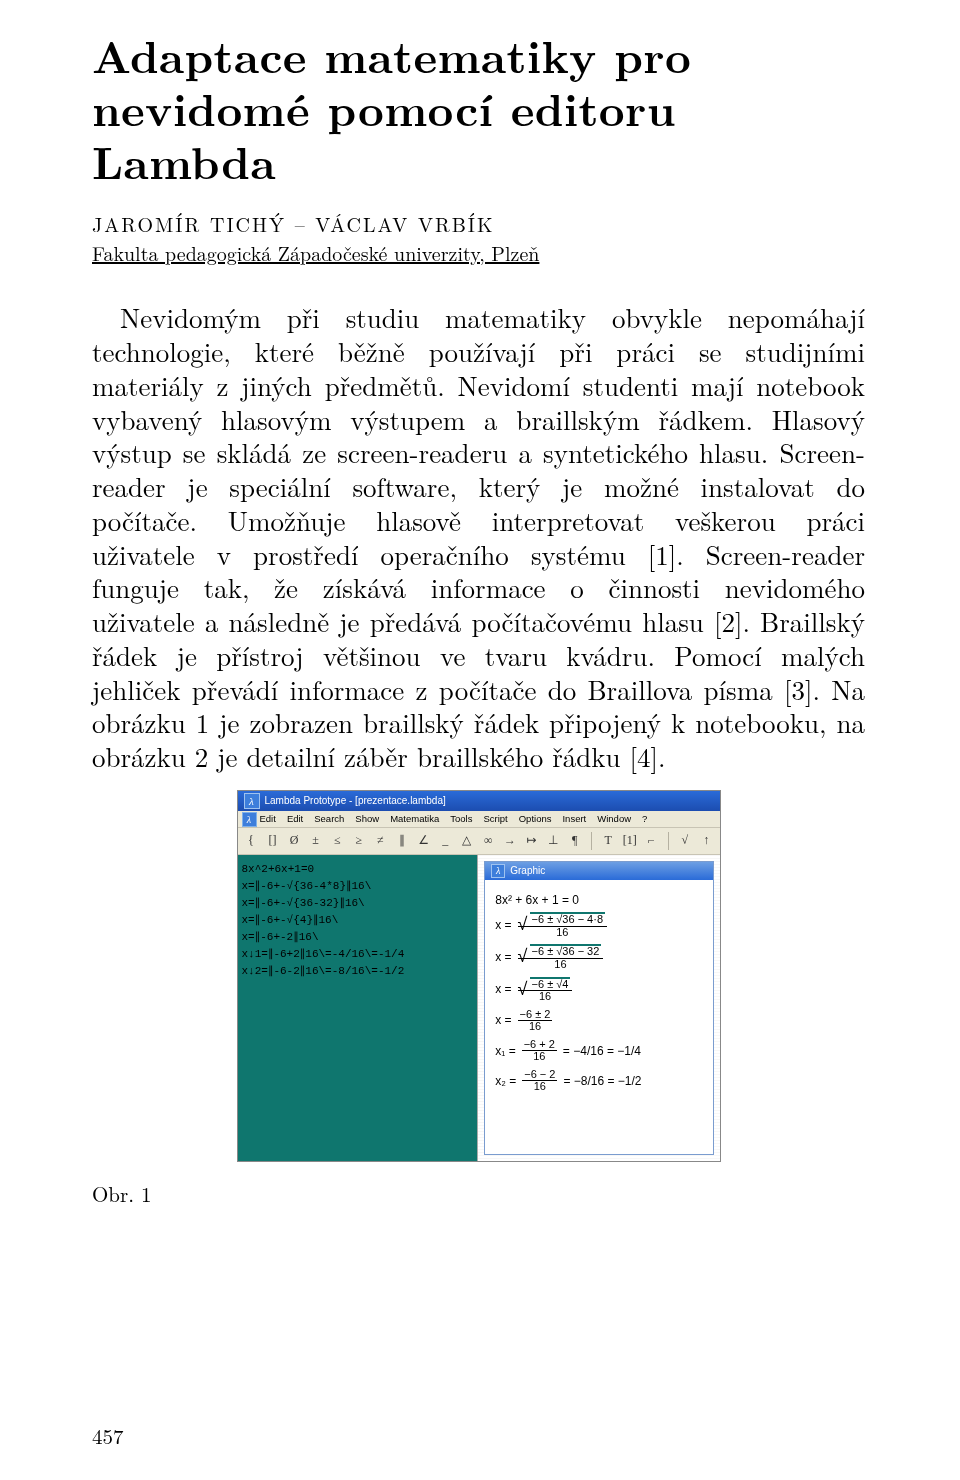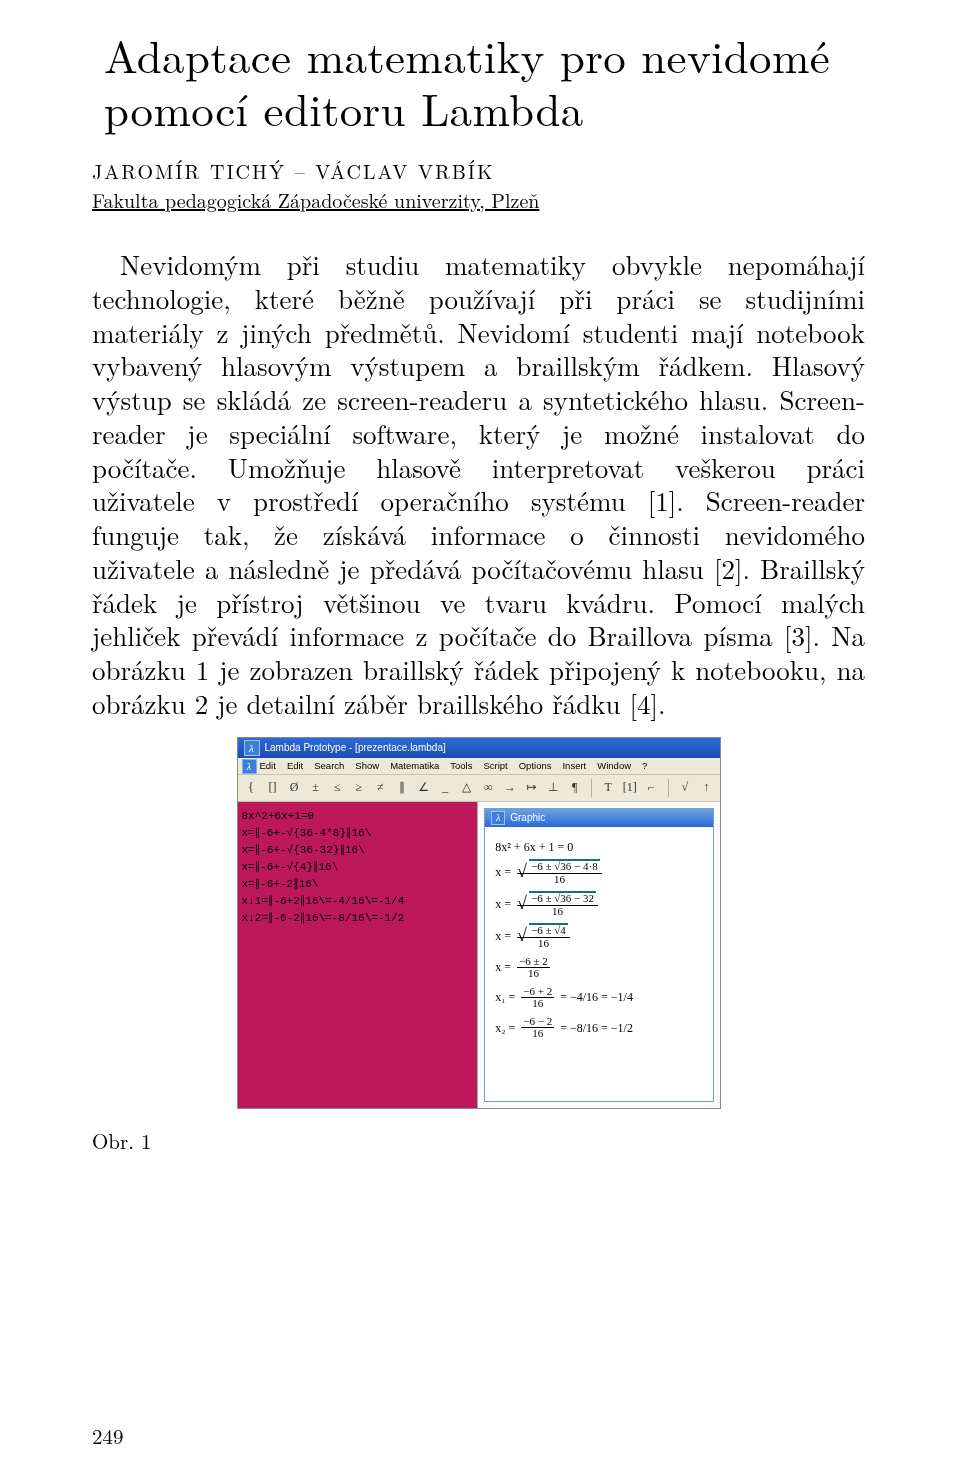--- a/index.html
+++ b/index.html
@@ -13,22 +13,22 @@
   .page {
     width: 960px;
     min-height: 1480px;
     padding: 28px 95px 34px 92px;
     box-sizing: border-box;
     position: relative;
   }
   .title {
     font-size: 45px;
     line-height: 1.18;
-    font-weight: 400;
-    margin: 0 0 22px 12px;
+    font-weight: 700;
+    margin: 0 0 22px 0;
     letter-spacing: 0.3px;
   }
   .authors {
     font-size: 20px;
     letter-spacing: 2px;
     margin: 10px 0 0 0;
   }
   .affil {
     font-size: 20px;
     margin: 0 0 34px 0;
@@ -105,21 +105,21 @@
     gap: 7px;
     padding: 0 6px;
     font-size: 12px;
     color: #333;
   }
   .fig-toolbar .sep { width:1px; height:18px; background:#b5b1a1; margin: 0 2px;}
   .tb-btn { width:18px; text-align:center; font-family: "Times New Roman", serif; }
   .fig-content {
     flex: 1;
     display: flex;
-    background: #be185d;
+    background: #0f766e;
     position: relative;
   }
   .editor-pane {
     width: 49%;
     border-right: 1px solid #aaa;
     padding: 6px 4px;
     font-family: "Courier New", Consolas, monospace;
     font-size: 11px;
     line-height: 1.55;
     color: #000;
@@ -141,21 +141,21 @@
   }
   .graphic-titlebar {
     height: 18px;
     background: linear-gradient(#6d9fe3, #2a6bd8);
     color:#fff; font-size:10px;
     display:flex; align-items:center; gap:5px; padding: 0 6px;
   }
   .graphic-body {
     flex: 1;
     padding: 8px 10px;
-    font-family: Liberation Serif, serif;
+    font-family: Liberation Sans, sans-serif;
     font-size: 12px;
     line-height: 1.05;
     color:#000;
     overflow: hidden;
   }
   .eq { margin: 6px 0; display:flex; align-items:center; gap:6px; }
   .stack {
     display:inline-flex; flex-direction:column; align-items:center;
     font-size: 11px;
   }
@@ -299,15 +299,15 @@
             </div>
           </div>
         </div>
       </div>
     </div>
   </div>
 
   <div class="caption">Obr. 1</div>
 
   <div class="footer">
-    <span>249</span>
+    <span>457</span>
   </div>
 </div>
 
 </body></html>

